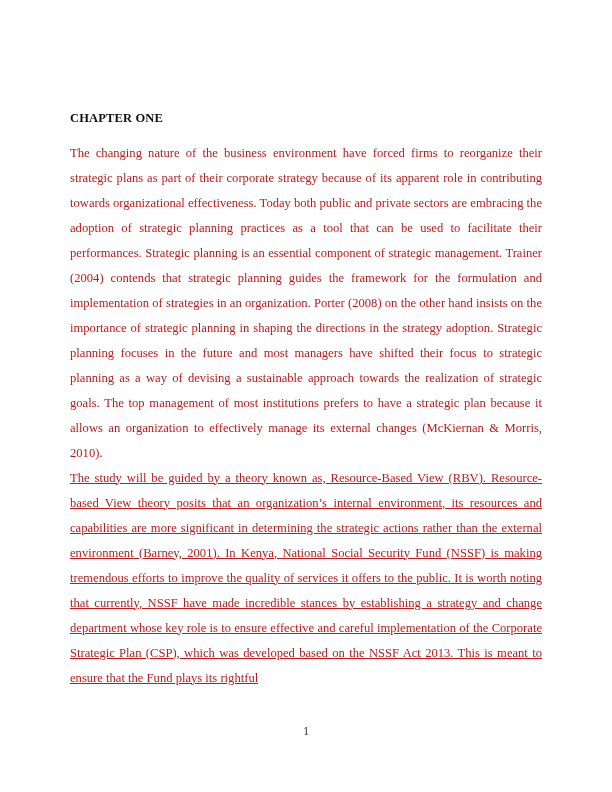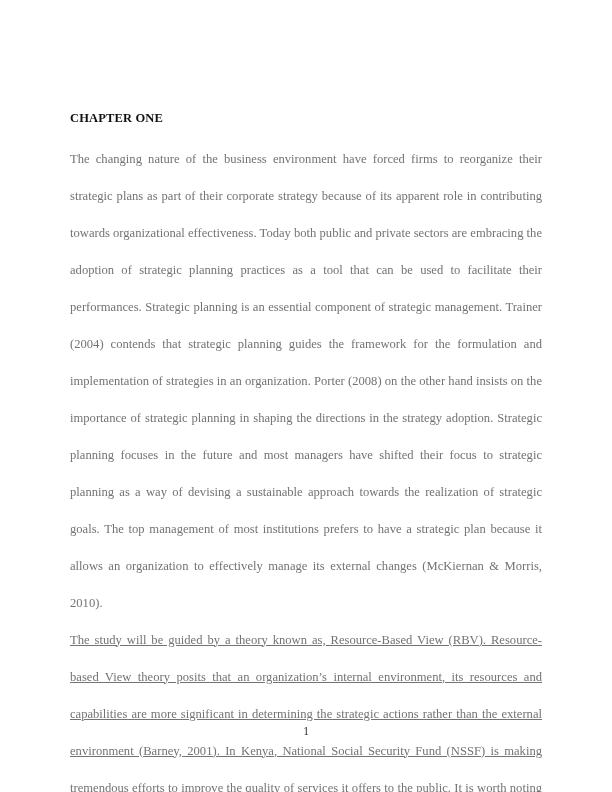--- a/index.html
+++ b/index.html
@@ -31,25 +31,25 @@
     margin: 0 0 16px 0;
     letter-spacing: 0.15px;
     color: #111111;
   }
   .heading.h-chapter { margin-bottom: 16px; }
   .heading.h-intro   { margin-bottom: 16px; }
   .heading.h-section { margin-bottom: 18px; }
 
   .para {
     font-size: 12.6px;
-    line-height: 37px;
+    line-height: 25px;
     text-align: justify;
     text-justify: inter-word;
     margin: 0 0 0 0;
-    color: #737373;
+    color: #b91c1c;
     hyphens: none;
   }
   .para + .para {
     margin-top: 0px;
     text-decoration: underline;
   }
   .page-number {
     position: absolute;
     left: 0;
     right: 0;

